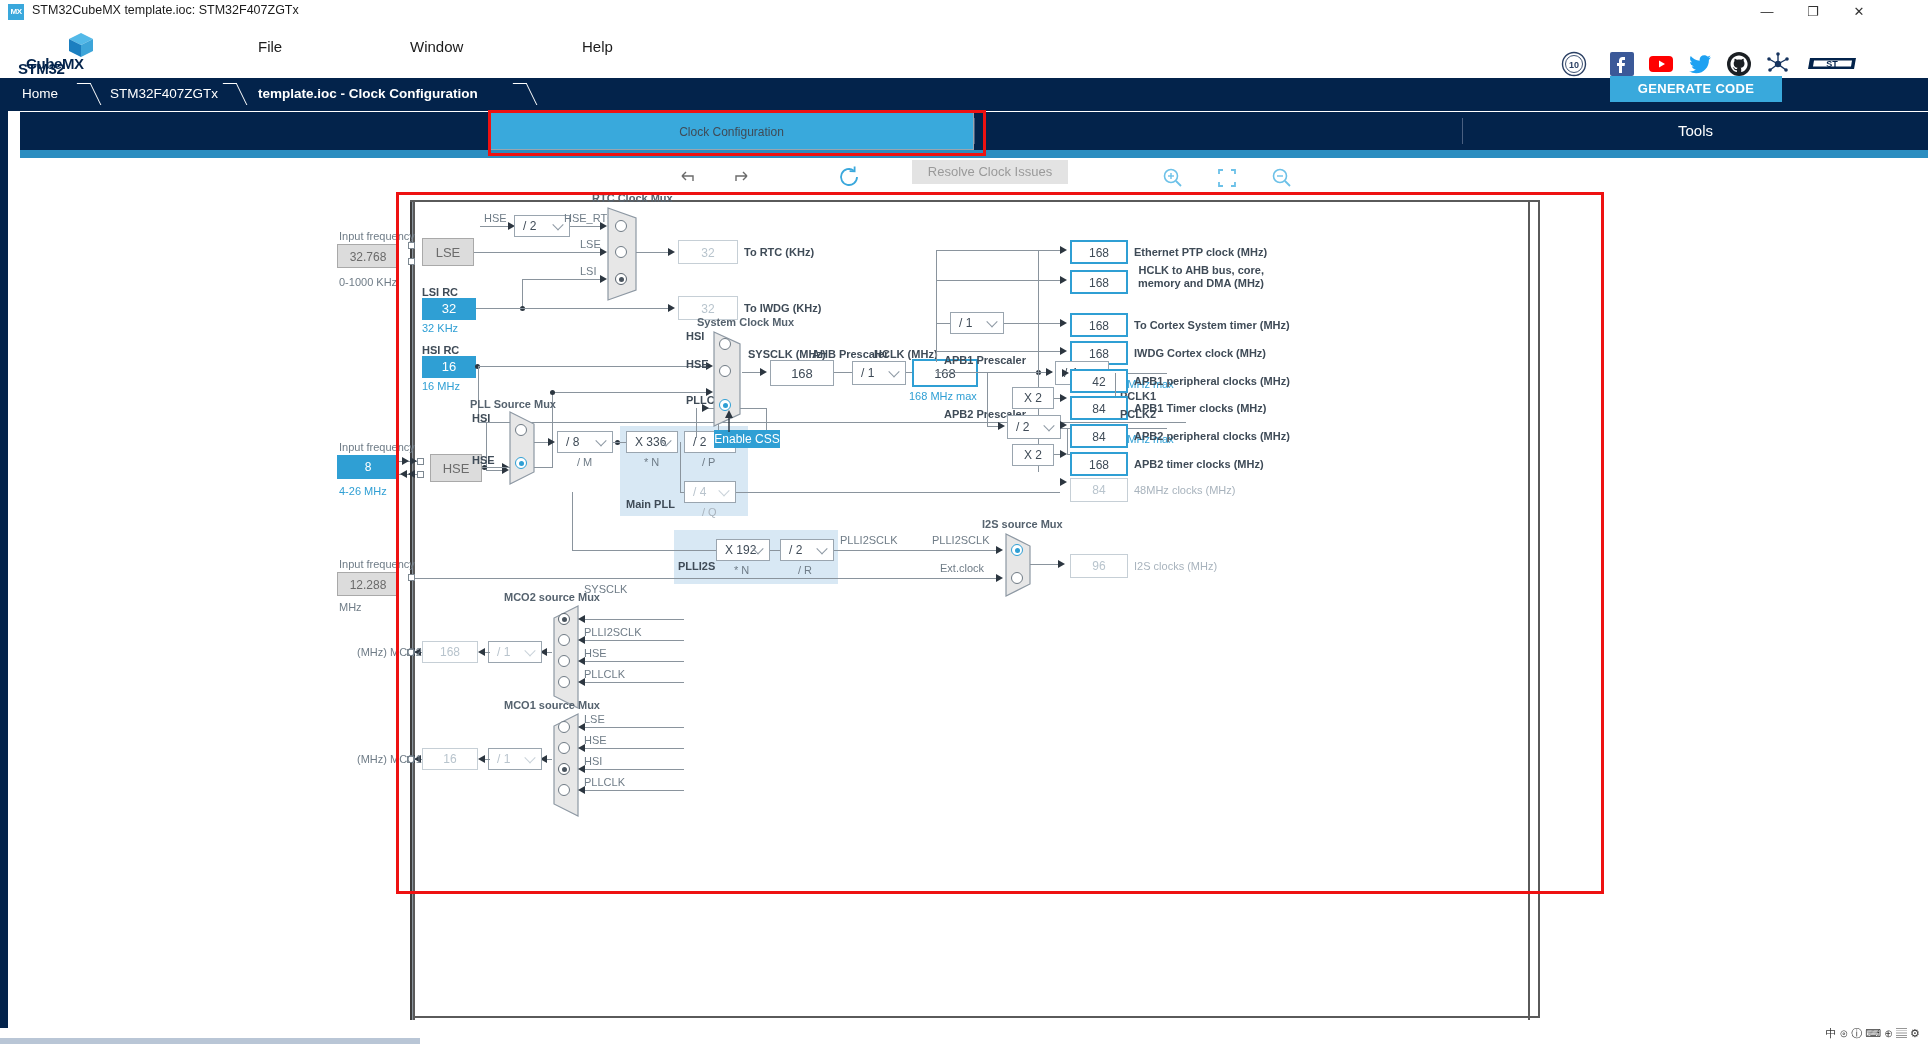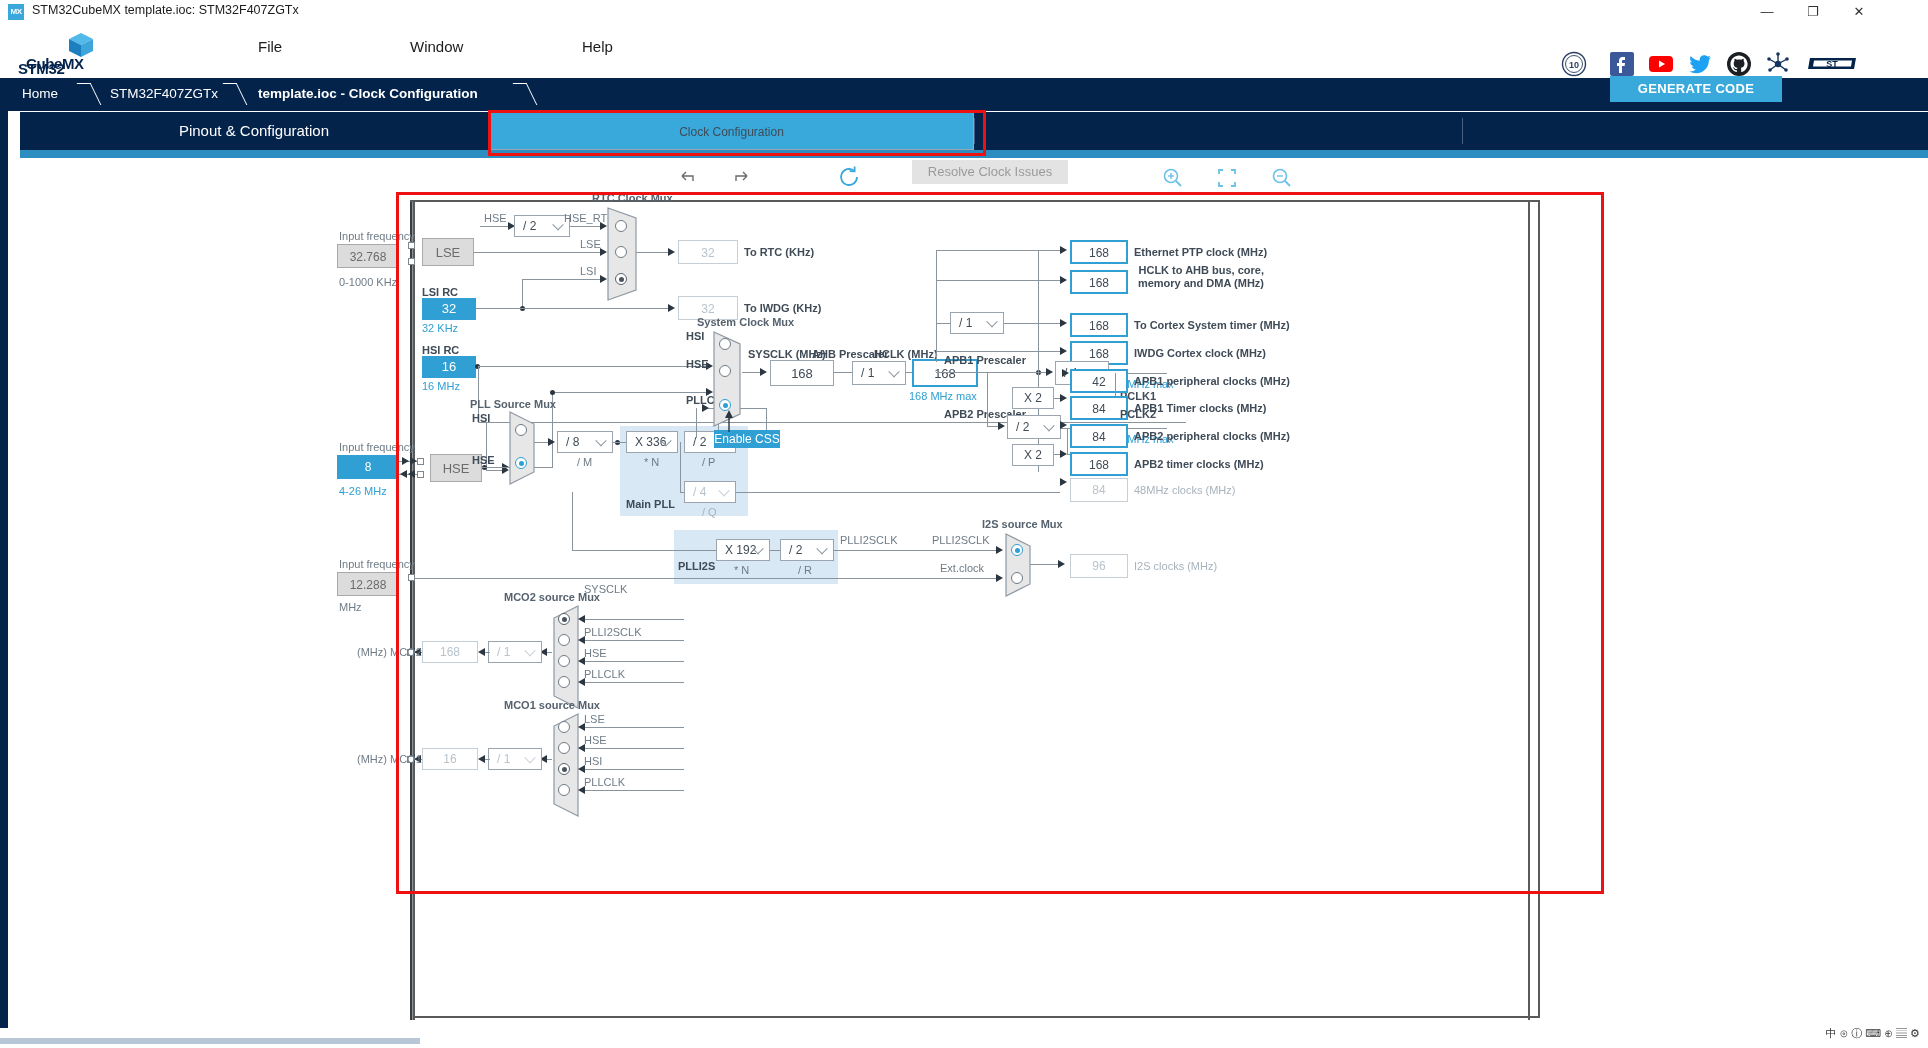--- a/index.html
+++ b/index.html
@@ -251,25 +251,25 @@
   <div class="crumb" style="left:22px;">Home</div>
   <div class="chev" style="left:82px;"></div>
   <div class="crumb" style="left:110px;">STM32F407ZGTx</div>
   <div class="chev" style="left:228px;"></div>
   <div class="crumb bold" style="left:258px;">template.ioc - Clock Configuration</div>
   <div class="chev" style="left:518px;"></div>
 </div>
 <div id="gencode">GENERATE CODE</div>
 
 <div id="tabbar">
-  <div class="tab" style="left:0px; width:468px;">Pinout &amp; Configuration</div>
   <div class="divider" style="left:468px;"></div>
   <div class="tab sel" style="left:469px; width:485px;">Clock Configuration</div>
   <div class="divider" style="left:954px;"></div>
   <div class="divider" style="left:1442px;"></div>
+  <div class="tab" style="left:1443px; width:465px;">Tools</div>
 </div>
 <div id="tab-underline"></div>
 <div id="tab-highlight"></div>
 
 <div id="toolbar">
   <svg class="tbtn" style="left:655px; width:26px;" viewBox="0 0 26 26">
     <path d="M18 16 L18 11 L7 11 M7 11 L11 7 M7 11 L11 15" fill="none" stroke="#6b6b6b" stroke-width="1.4"></path>
   </svg>
   <svg class="tbtn" style="left:708px; width:26px;" viewBox="0 0 26 26">
     <path d="M8 16 L8 11 L19 11 M19 11 L15 7 M19 11 L15 15" fill="none" stroke="#6b6b6b" stroke-width="1.4"></path>

